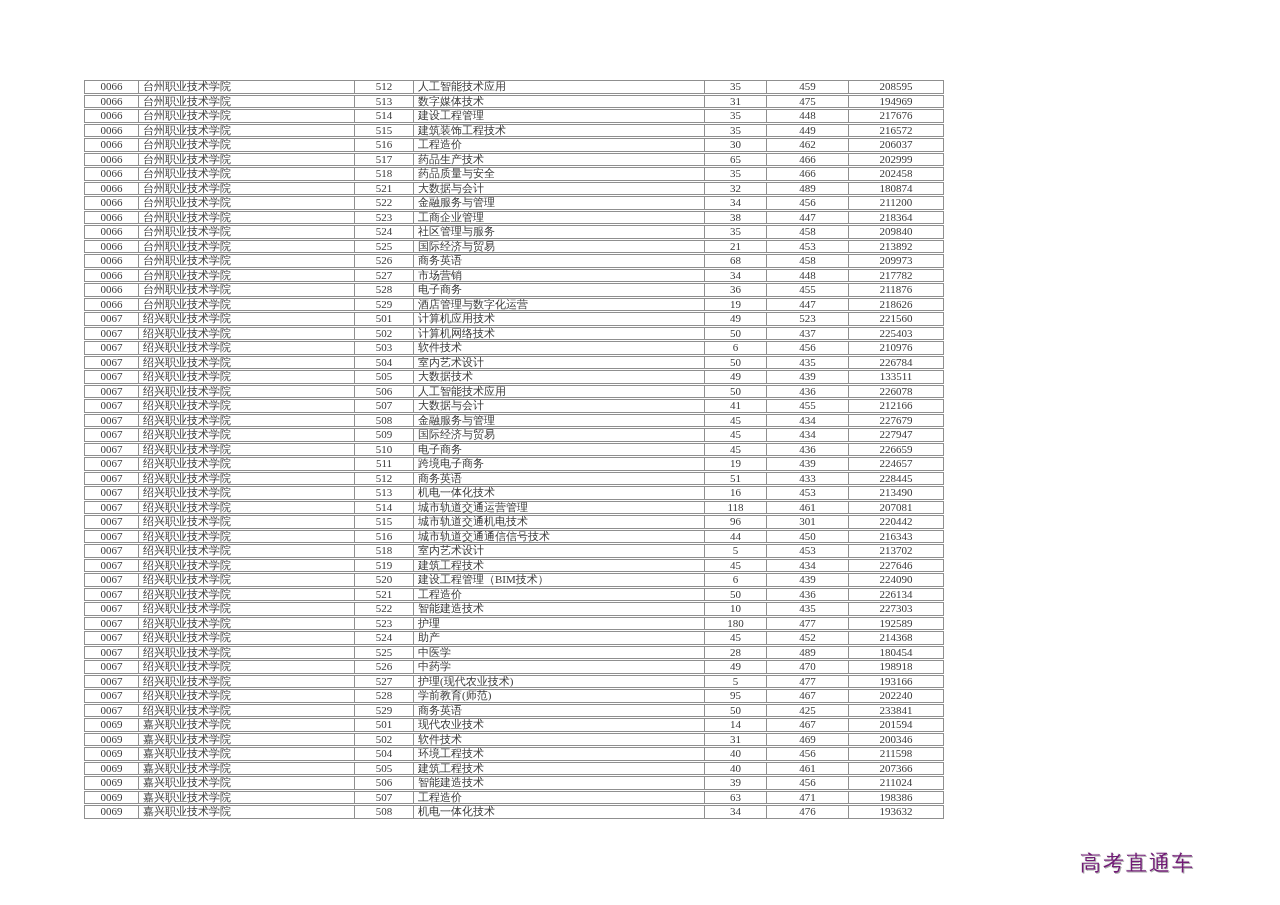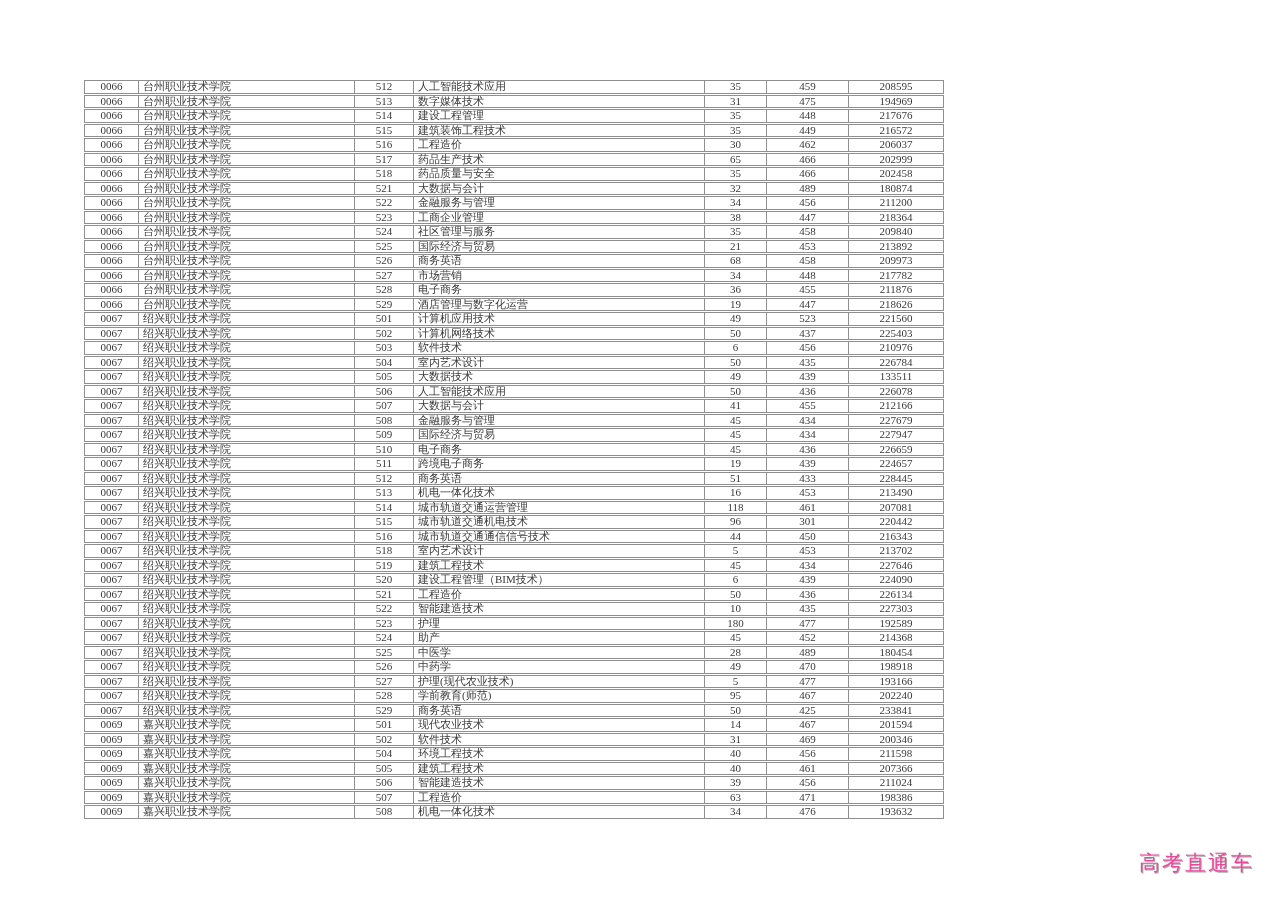--- a/index.html
+++ b/index.html
@@ -35,24 +35,24 @@
     padding: 0 3px;
     text-align: center;
     white-space: nowrap;
     overflow: hidden;
     background: #fff;
   }
   td:first-child { border-left: 1px solid #8f8f8f; }
   td.t-left { text-align: left; padding-left: 4px; }
   .watermark {
     position: absolute;
-    left: 1139px; top: 849px;
+    left: 1080px; top: 849px;
     font-size: 21px;
     letter-spacing: 2px;
-    color: #ec4899;
+    color: #701a75;
     text-shadow: -1px -1px 0 #f2f2f2, 1px 1px 0 #ababab;
     white-space: nowrap;
   }
 </style>
 </head>
 <body>
 
 <div class="sheet">
 
   <table class="results">

